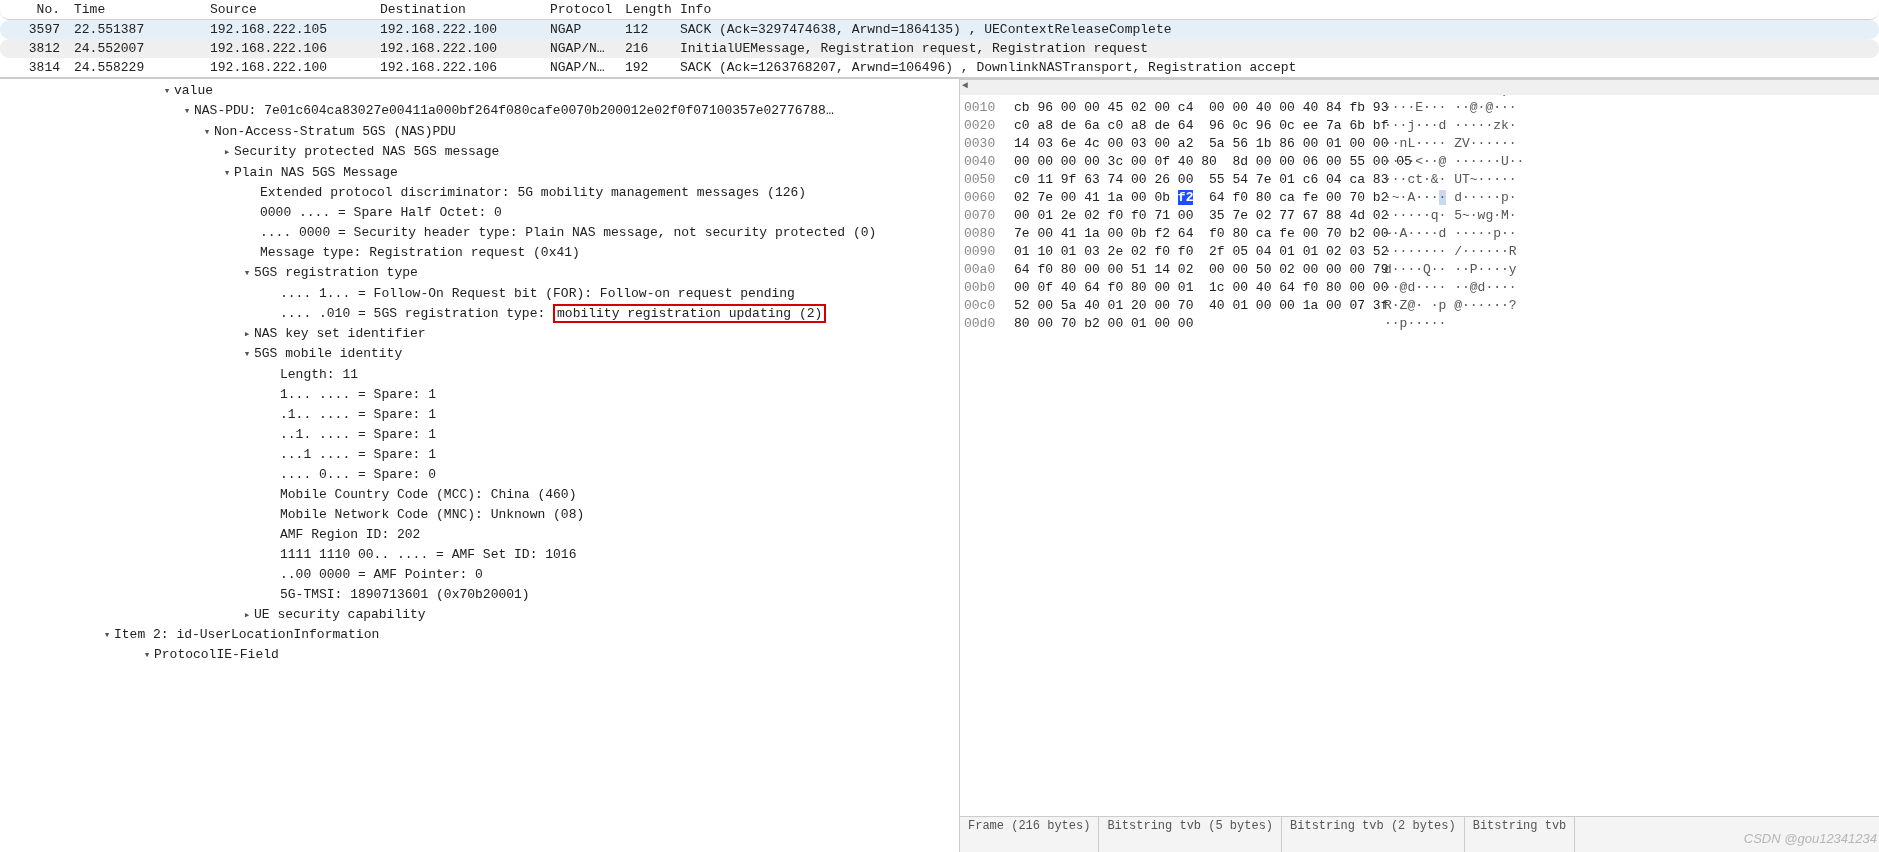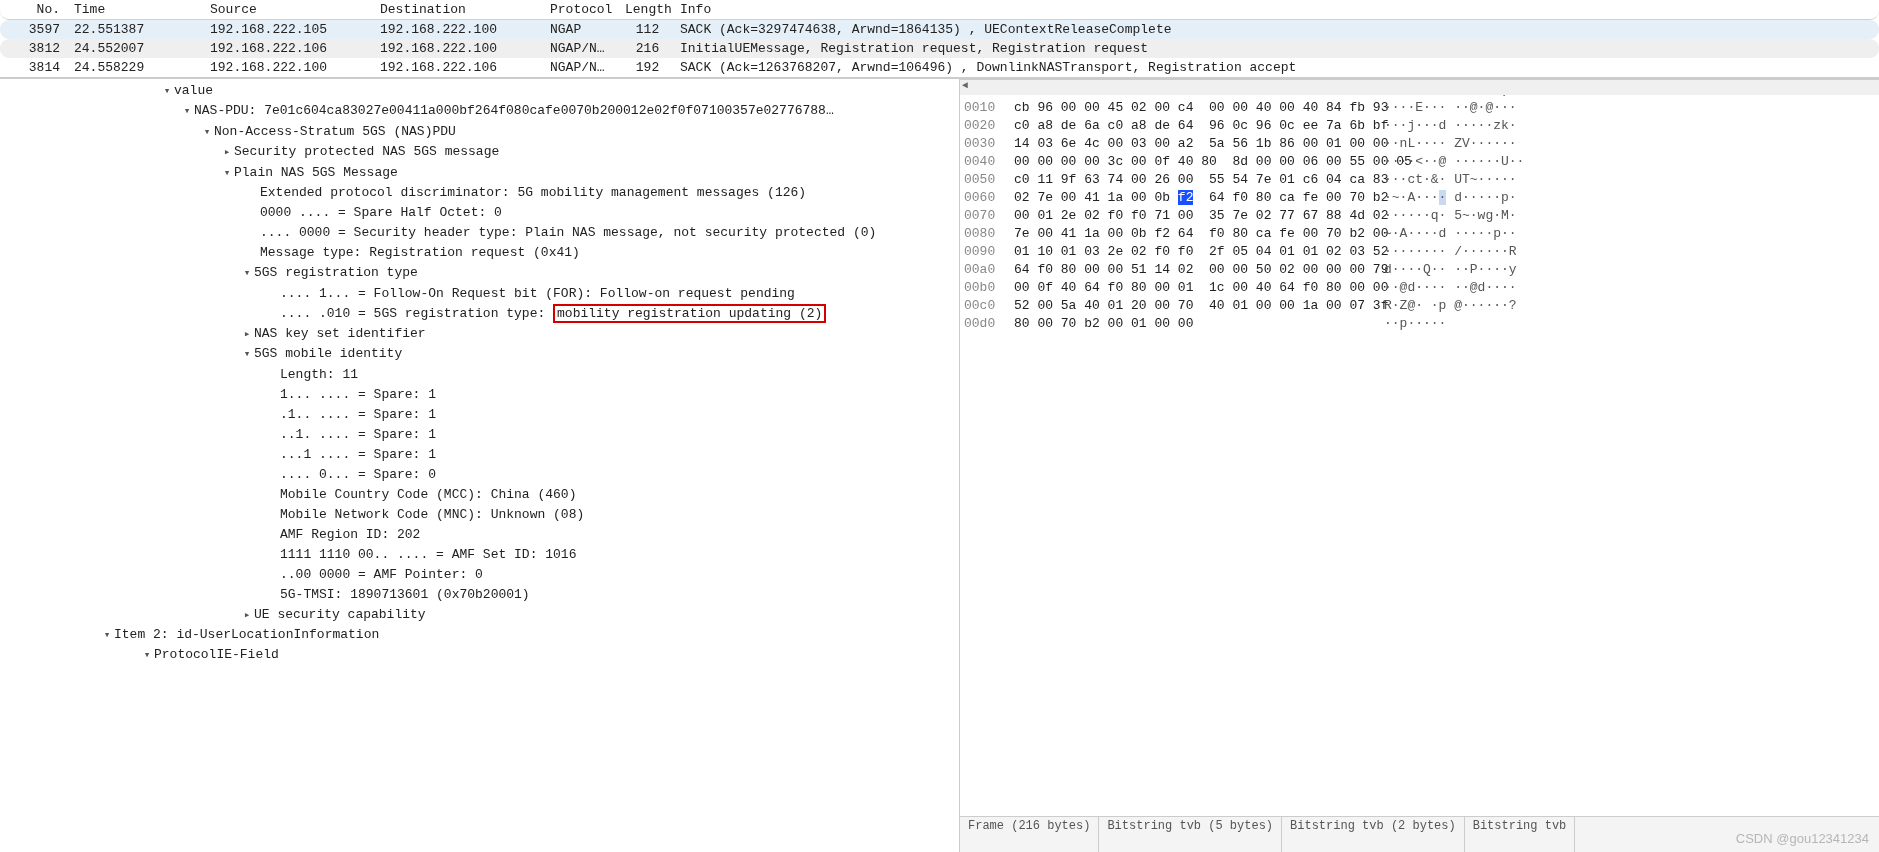--- a/index.html
+++ b/index.html
@@ -37,21 +37,21 @@
   .plist-cell {
     padding: 2px 4px;
     overflow: hidden;
     text-overflow: clip;
   }
   .col-no    { width: 70px; text-align: right; padding-right: 10px;}
   .col-time  { width: 120px; }
   .col-src   { width: 170px; margin-left: 16px; }
   .col-dst   { width: 170px; }
   .col-proto { width: 75px; }
-  .col-len   { width: 55px; text-align: center; padding-right:6px;}
+  .col-len   { width: 55px; text-align: left; padding-right:6px;}
   .col-info  { flex: 1; }
   .row-sel   { background: #e5eff7; }
   .row-alt   { background: #efefef; }
 
   
   .lower {
     display: flex;
     flex: 1;
     min-height: 0;
     border-top: 1px solid #ccc;
@@ -109,21 +109,21 @@
   .hex-table {
     font-family: Consolas, 'Courier New', monospace;
     font-size: 13px;
     line-height: 18px;
     padding: 2px 4px 10px 4px;
   }
   .hex-row { display: flex; white-space: pre; }
   .hex-off { width: 50px; color: #888; }
   .hex-bytes { width: 370px; }
   .hex-asc { flex:1; color:#555; }
-  .byte-sel { background:#1a4fff; color:#fff; }
+  .byte-sel { background:#1a4fff; color:#fff;font-weight:bold; }
   .byte-related { background:#c9d9f0; }
   
   .bottom-tabs {
     position: absolute;
     bottom: 0;
     left: 0;
     right: 0;
     height: 36px;
     border-top: 1px solid #ccc;
     background: #f4f4f4;
@@ -132,26 +132,27 @@
   }
   .bottom-tab {
     border-right: 1px solid #ccc;
     padding: 2px 8px;
     color: #555;
     overflow:hidden;
   }
   
   .watermark {
     position: absolute;
-    right: 10px;
+    right: 2px;
     bottom: 6px;
     color: rgba(120,120,120,0.5);
     font-family: Arial, sans-serif;
     font-size: 13px;
     pointer-events: none;
+    font-style: italic;
   }
   .h-scroll {
     height: 16px;
     background: #f0f0f0;
     border-top: 1px solid #ccc;
     position: relative;
   }
   .h-scroll::before {
     content:"◄"; position:absolute; left:2px; top:0; font-size:10px; color:#666;
   }

